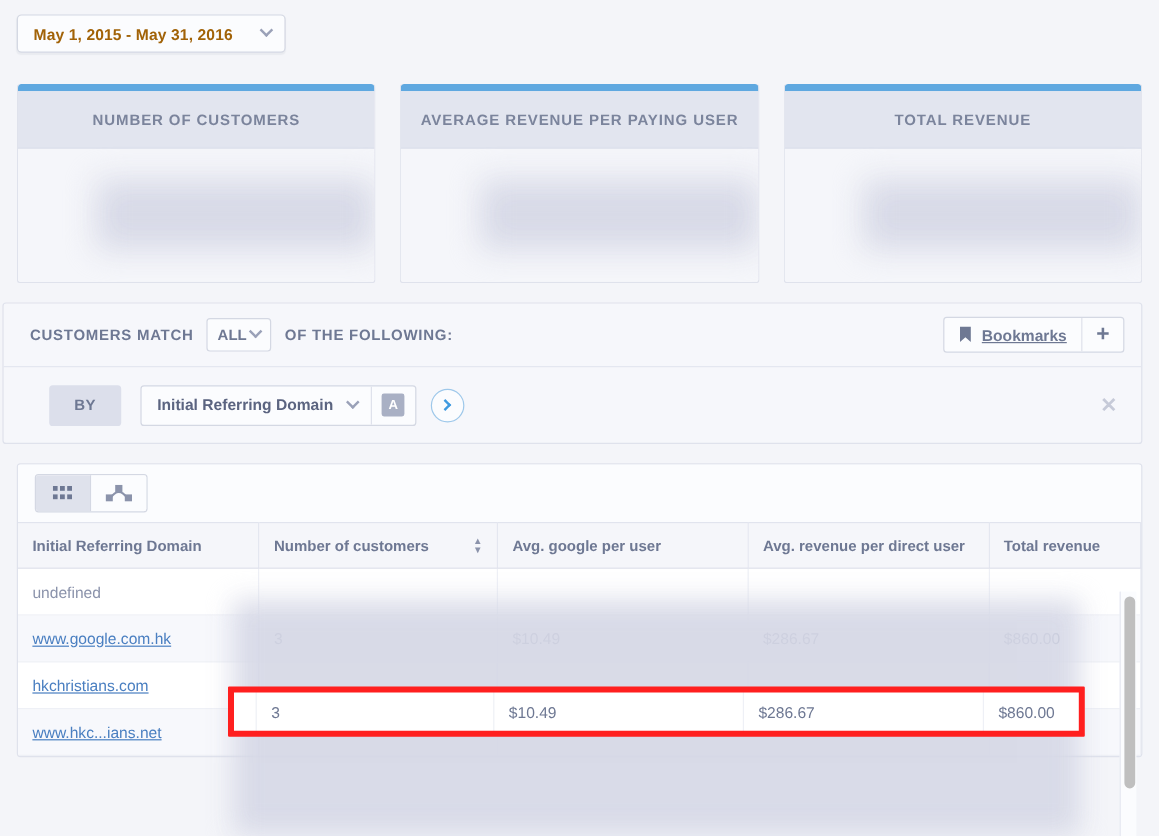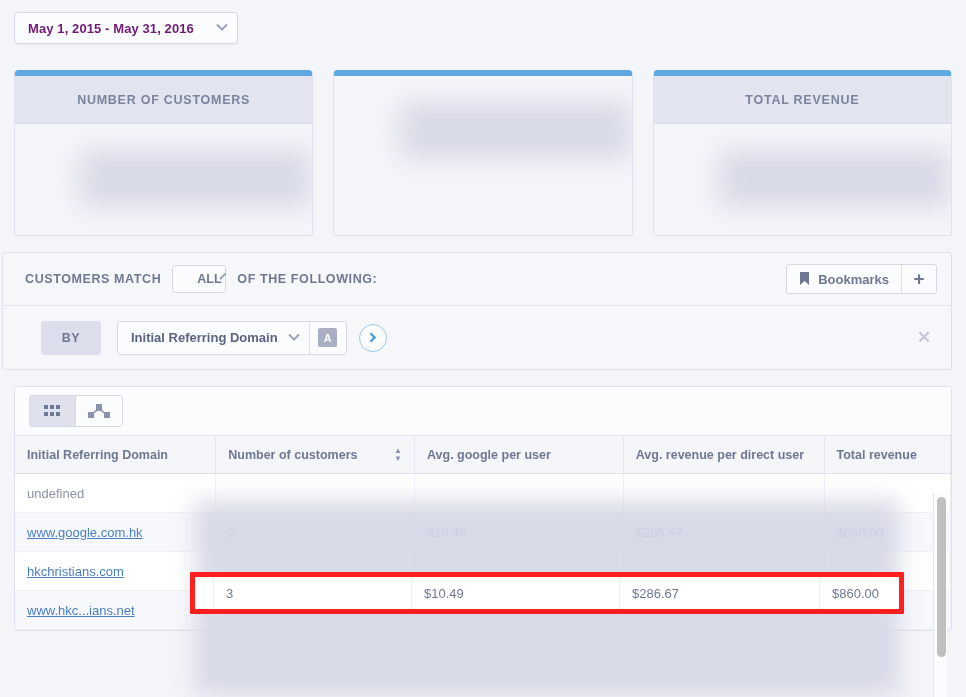--- a/index.html
+++ b/index.html
@@ -24,21 +24,21 @@
     align-items: center;
     gap: 24px;
     height: 32px;
     padding: 0 11px 0 13px;
     background: #fbfcfe;
     border: 1px solid #d4d8e3;
     border-radius: 4px;
     box-shadow: 0 1px 1px rgba(40,50,80,.05);
     font-size: 13px;
     font-weight: bold;
-    color: #701a75;
+    color: #a16207;
     letter-spacing: .1px;
   }
   .chev {
     display: inline-block;
     width: 8px; height: 8px;
     border-right: 2px solid #9aa1b8;
     border-bottom: 2px solid #9aa1b8;
     transform: rotate(45deg) translate(-2px,-2px);
   }
 
@@ -112,21 +112,21 @@
     color: #6e7893;
     letter-spacing: .6px;
   }
   .sel-all {
     display: inline-flex;
     align-items: center;
     justify-content: space-between;
     width: 54px;
     height: 28px;
     margin: 0 11px;
-    padding: 0 24px;
+    padding: 0 8px;
     background: #fbfcfe;
     border: 1px solid #d4d8e3;
     border-radius: 3px;
     font-size: 12.5px;
     font-weight: bold;
     color: #6e7893;
   }
   .spacer { flex: 1; }
 
   .bm-group {
@@ -139,20 +139,21 @@
   }
   .bm-btn {
     display: flex;
     align-items: center;
     gap: 8px;
     padding: 0 12px;
     font-size: 13px;
     font-weight: bold;
     color: #6e7893;
     border-right: 1px solid #dfe2ec;
+    text-decoration: underline;
   }
   .bm-plus {
     display: flex;
     align-items: center;
     justify-content: center;
     width: 34px;
     font-size: 19px;
     color: #6e7893;
     font-weight: bold;
   }
@@ -372,20 +373,21 @@
 <div class="cards">
   <div class="card">
     <div class="card-accent"></div>
     <div class="card-head">NUMBER OF CUSTOMERS</div>
     <div class="card-body">
       <div class="blurval"></div>
     </div>
   </div>
   <div class="card">
     <div class="card-accent"></div>
+    <div class="card-head">AVERAGE REVENUE PER PAYING USER</div>
     <div class="card-body">
       <div class="blurval"></div>
     </div>
   </div>
   <div class="card">
     <div class="card-accent"></div>
     <div class="card-head">TOTAL REVENUE</div>
     <div class="card-body">
       <div class="blurval"></div>
     </div>

